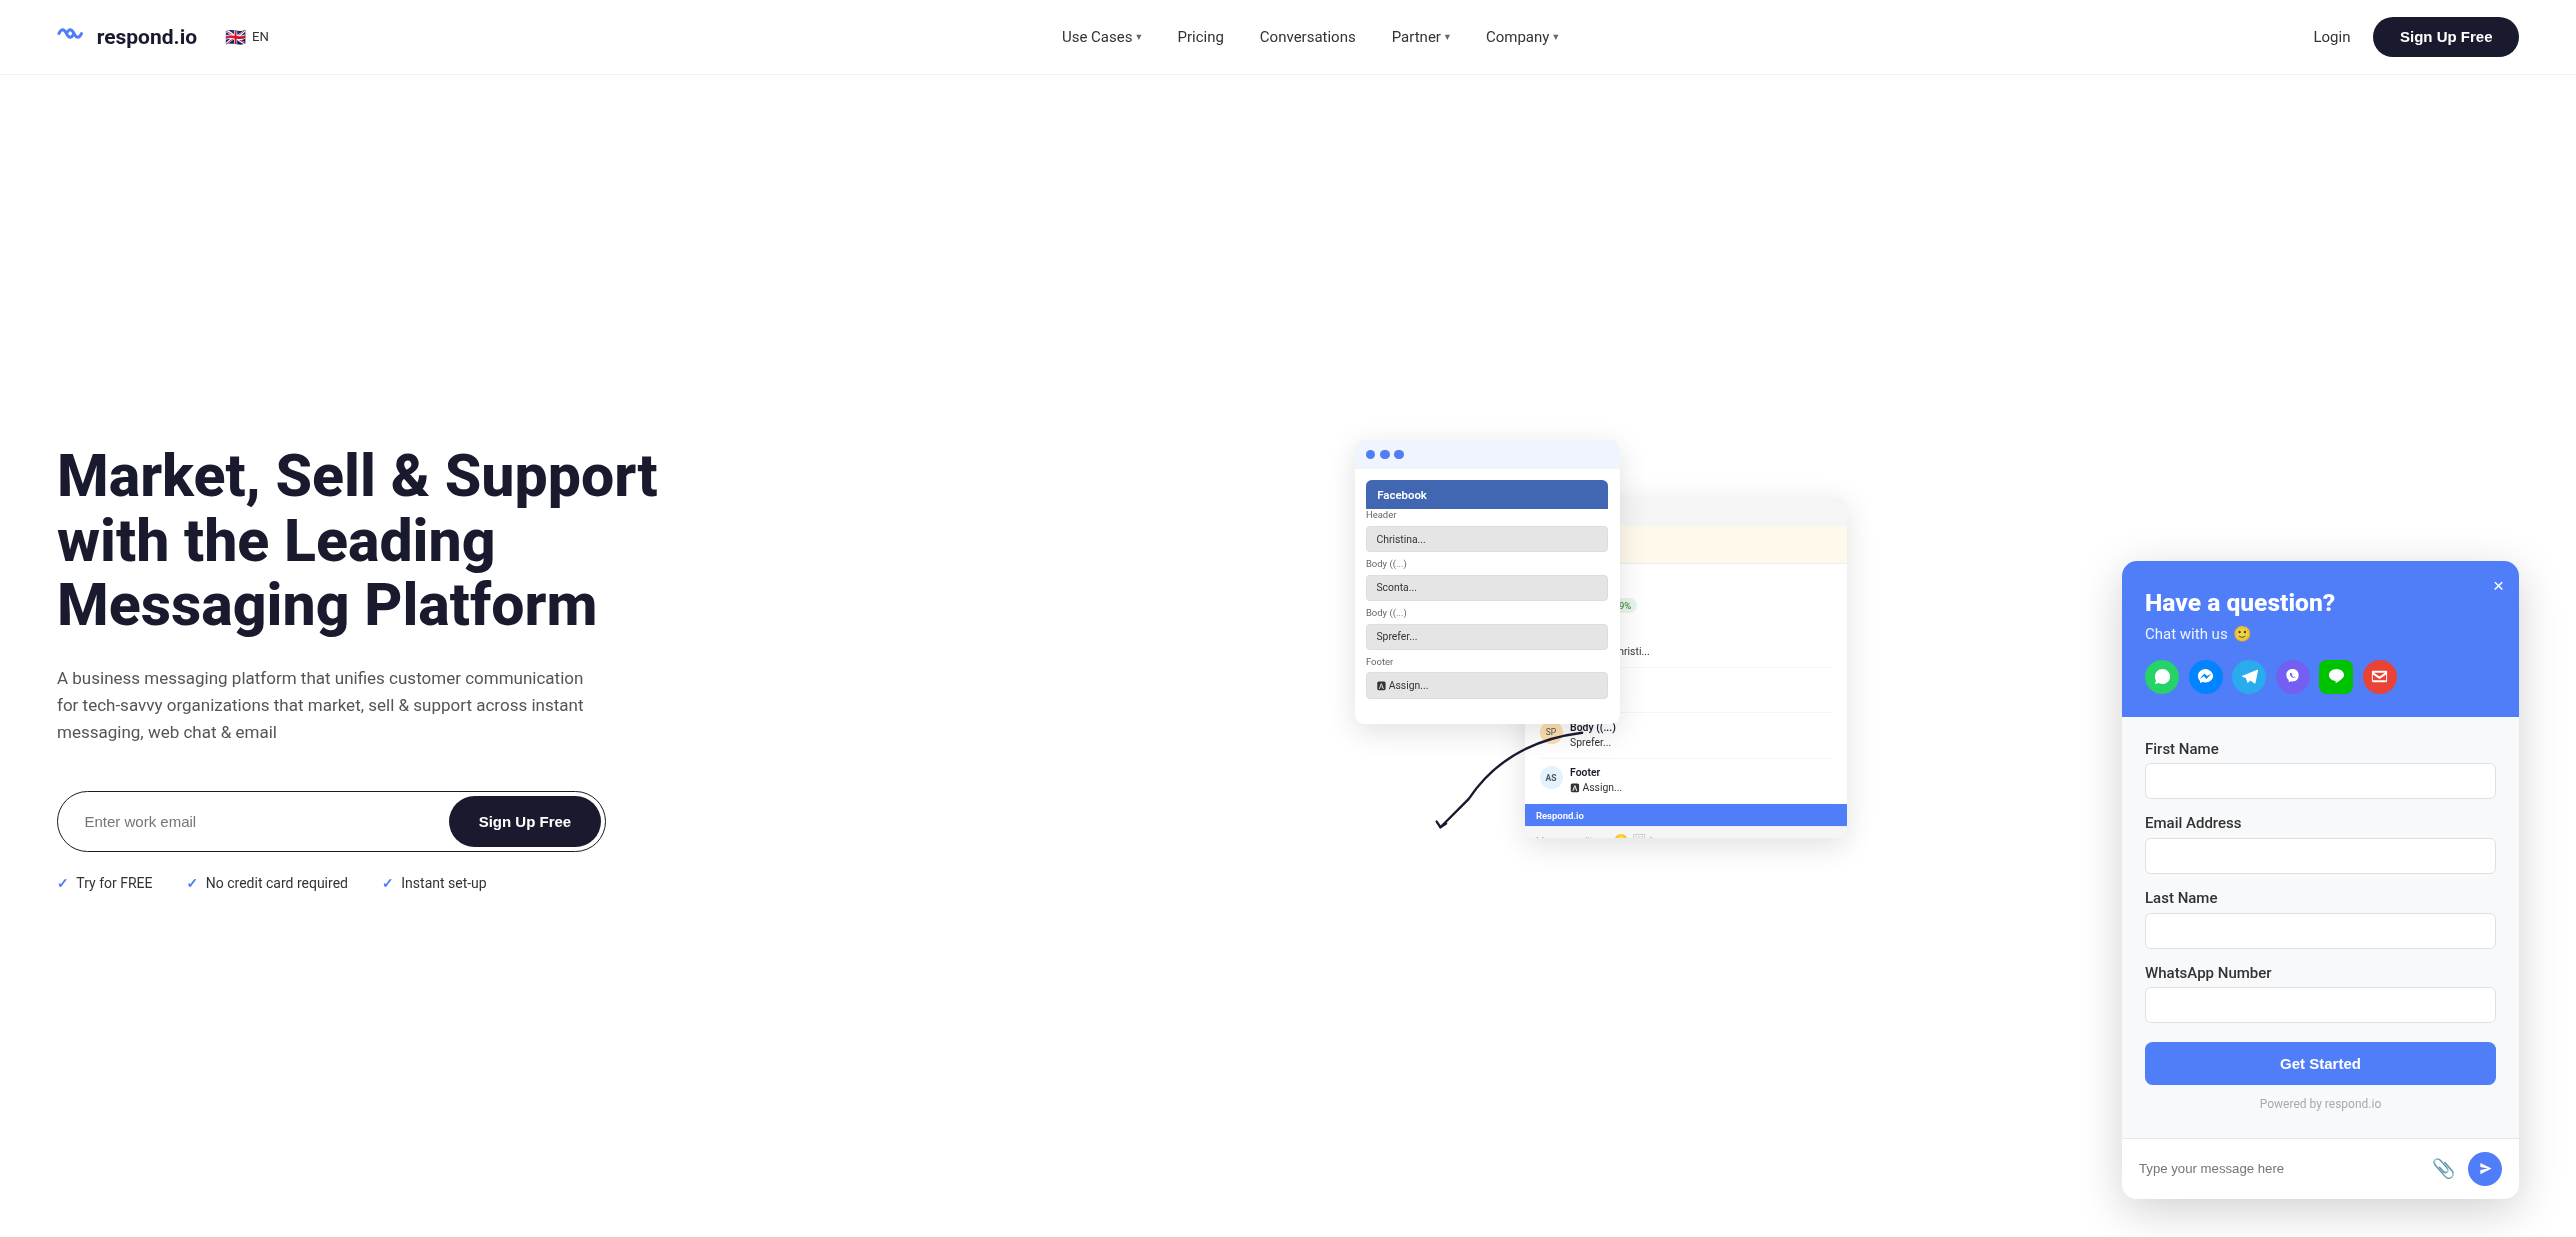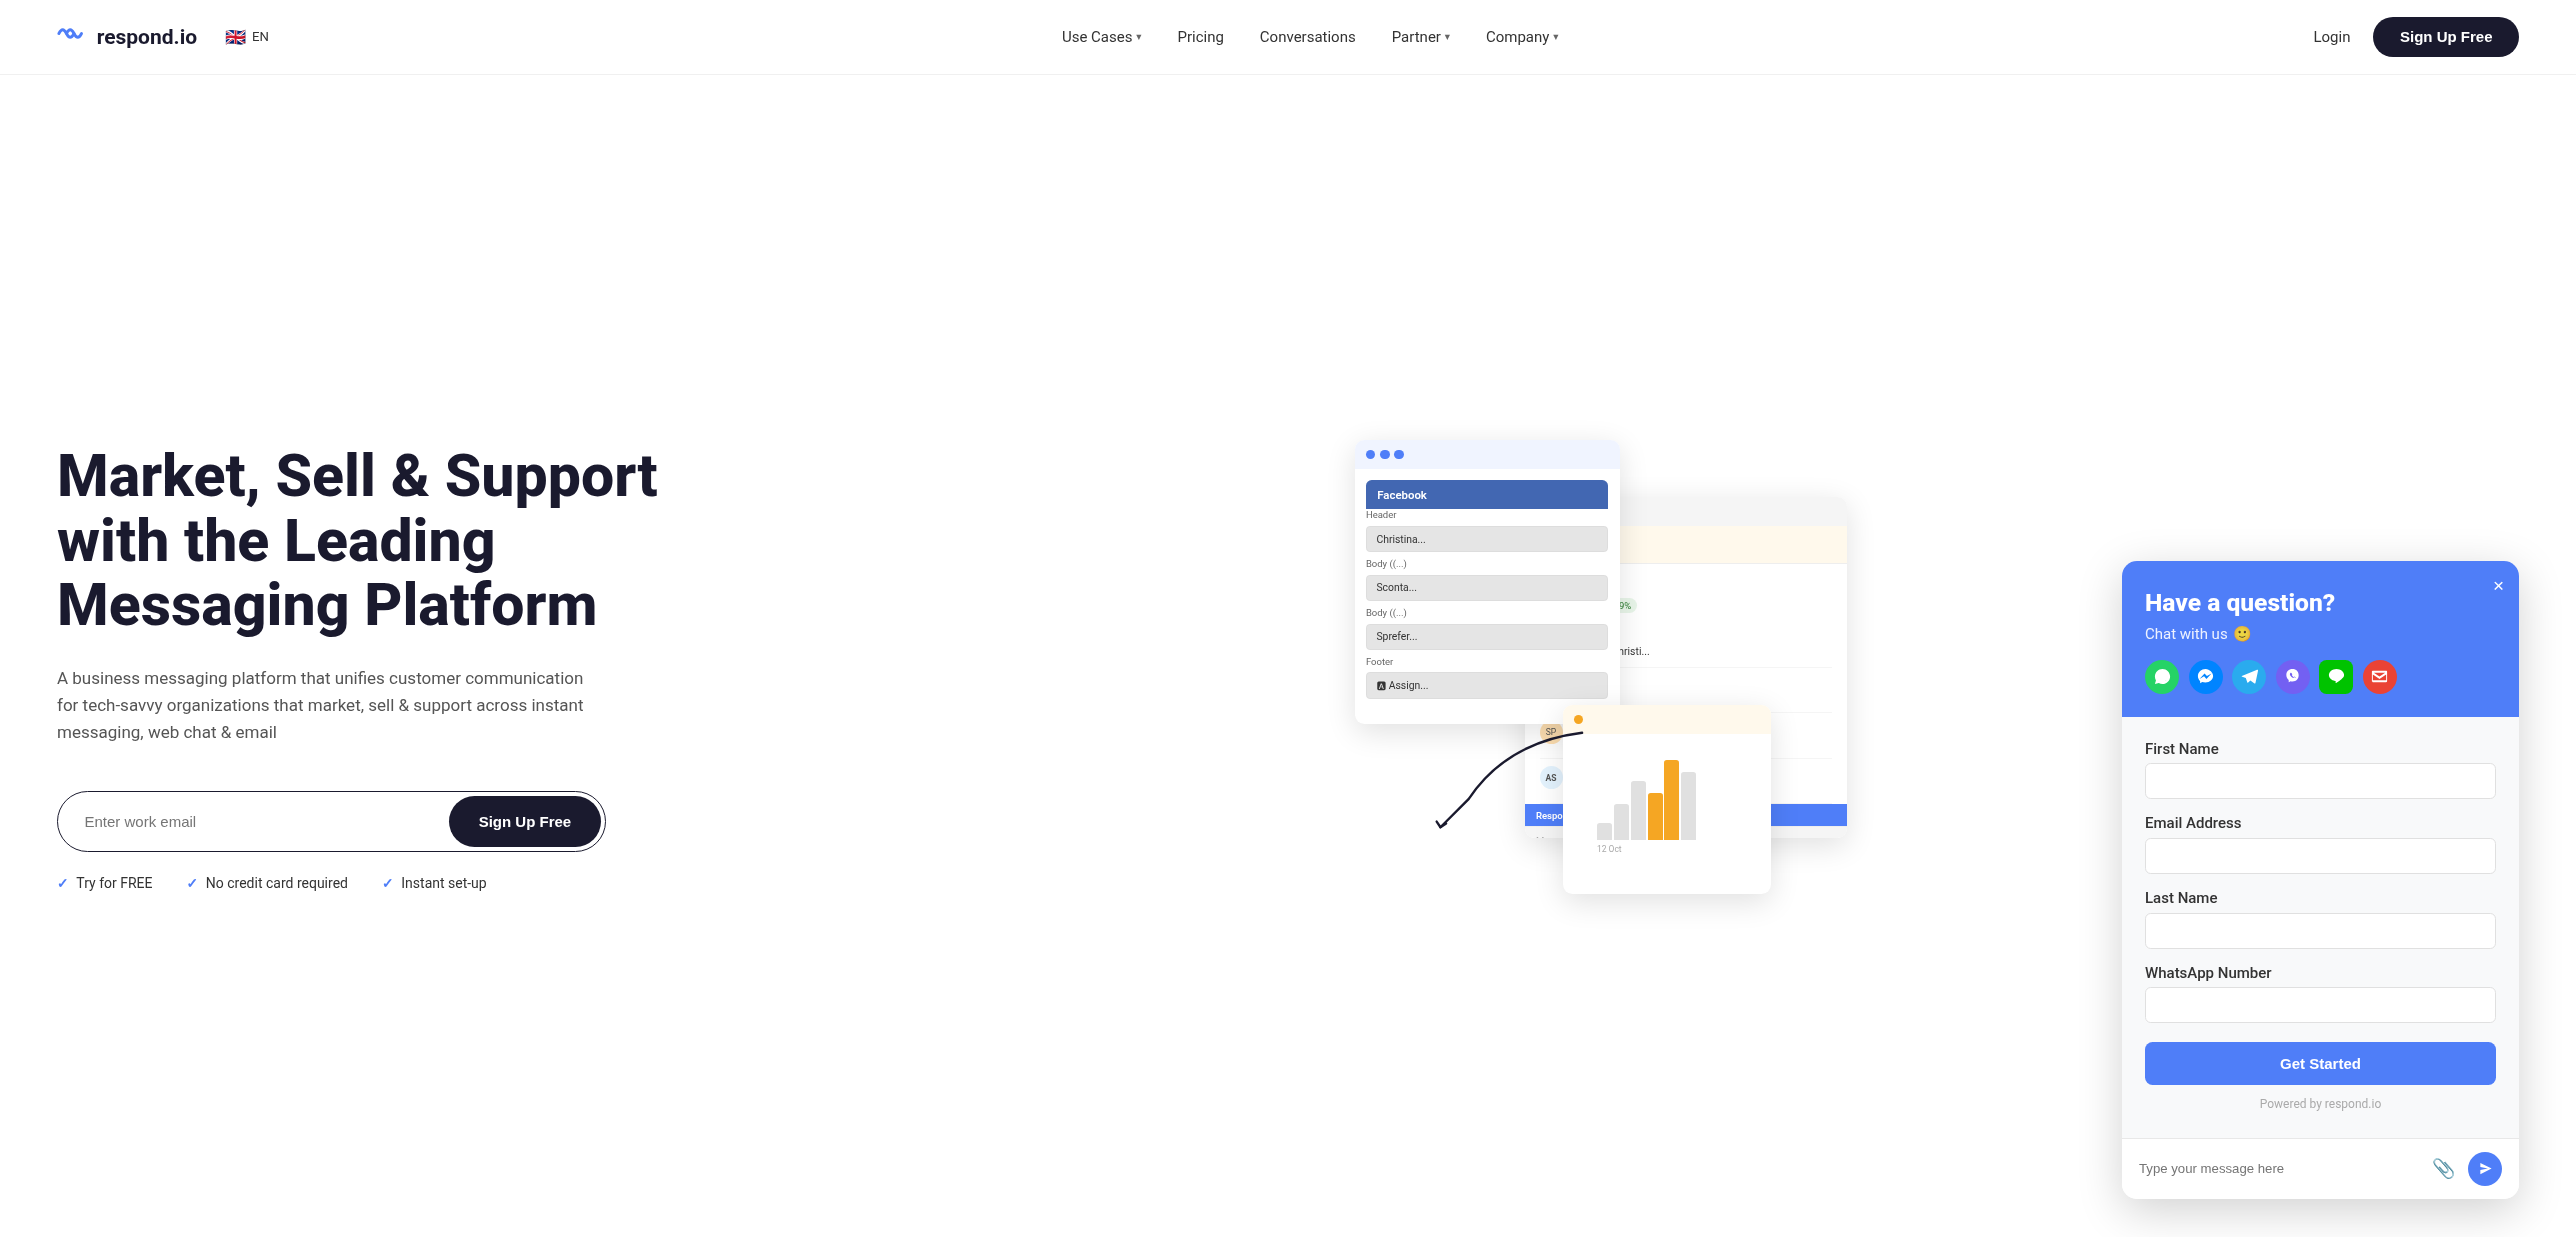--- a/index.html
+++ b/index.html
@@ -610,38 +610,20 @@
           <div class="fb-field">Christina...</div>
           <div class="fb-field-label">Body ((...)</div>
           <div class="fb-field">Sconta...</div>
           <div class="fb-field-label">Body ((...)</div>
           <div class="fb-field">Sprefer...</div>
           <div class="fb-field-label">Footer</div>
           <div class="fb-field">🅰 Assign...</div>
         </div>
       </div>
 
-      <div class="mock-window chart-window">
-        <div class="mock-titlebar" style="background:#fff9ec;">
-          <div class="mock-dot orange"></div>
-        </div>
-        <div class="chart-content">
-          <div style="display:flex;gap:1.9px;height:95px;align-items:flex-end;padding-left:23px;">
-            <div style="width:15px;height:17px;background:#e0e0e0;border-radius:2.8px 2.8px 0 0;"></div>
-            <div style="width:15px;height:36px;background:#e0e0e0;border-radius:2.8px 2.8px 0 0;"></div>
-            <div style="width:15px;height:59px;background:#e0e0e0;border-radius:2.8px 2.8px 0 0;"></div>
-            <div style="width:15px;height:47px;background:#f5a623;border-radius:2.8px 2.8px 0 0;"></div>
-            <div style="width:15px;height:80px;background:#f5a623;border-radius:2.8px 2.8px 0 0;"></div>
-            <div style="width:15px;height:68px;background:#e0e0e0;border-radius:2.8px 2.8px 0 0;"></div>
-          </div>
-          <div style="font-size:8.5px;color:#aaa;padding-left:23px;margin-top:3.8px;">
-            <span>12 Oct</span>
-          </div>
-        </div>
-      </div>
 
       <svg class="arrow-svg" width="170" height="114" viewBox="0 0 180 120">
         <path d="M 160 10 Q 80 20 40 80 Q 20 100 10 110" stroke="#1a1a2e" stroke-width="2.5" fill="none" stroke-linecap="round"></path>
         <path d="M 6 104 L 10 110 L 16 106" stroke="#1a1a2e" stroke-width="2.5" fill="none" stroke-linecap="round" stroke-linejoin="round"></path>
       </svg>
 
     </div>
   </div>
 </section>
 

